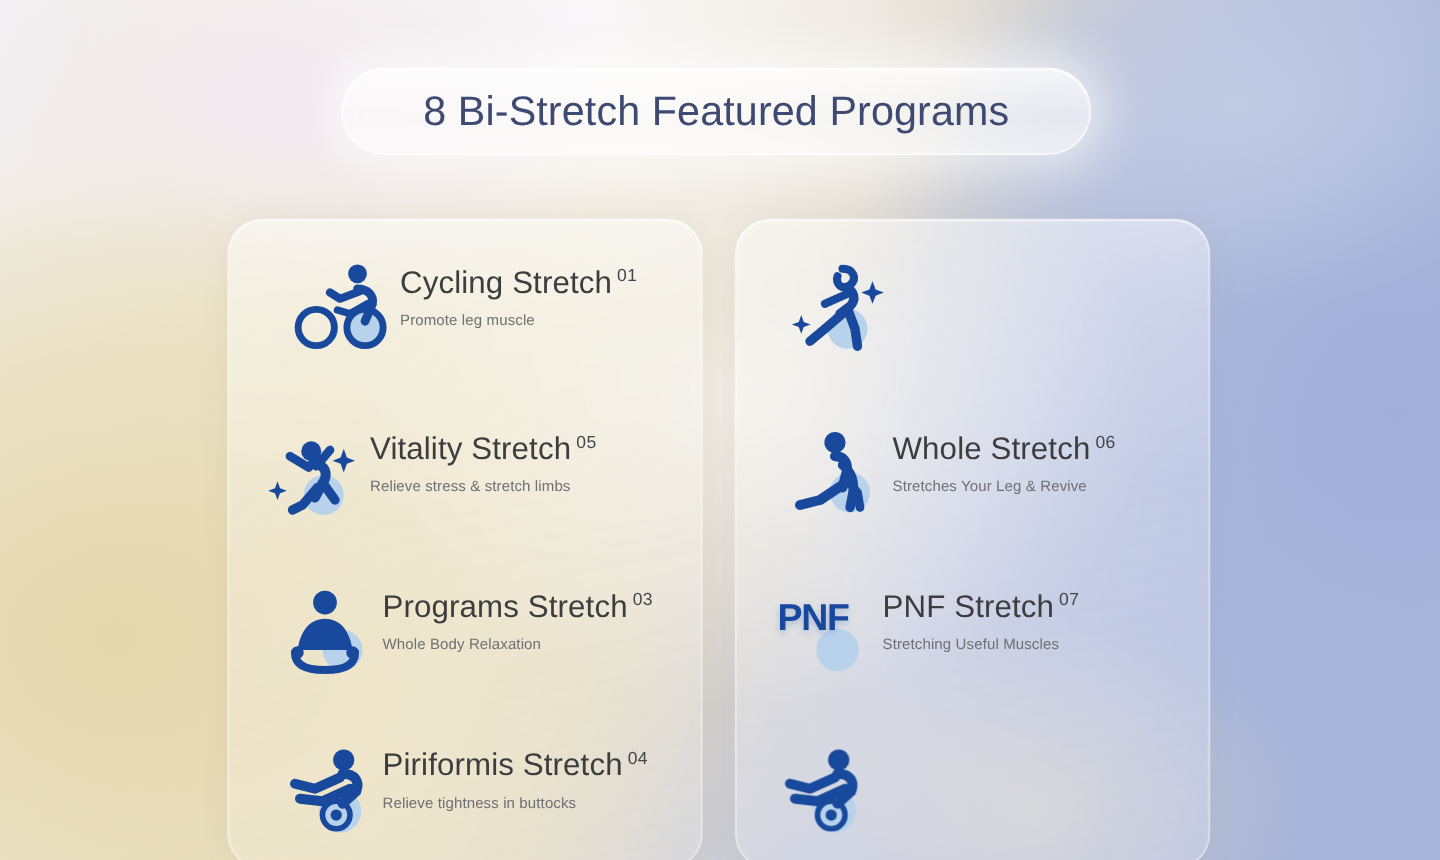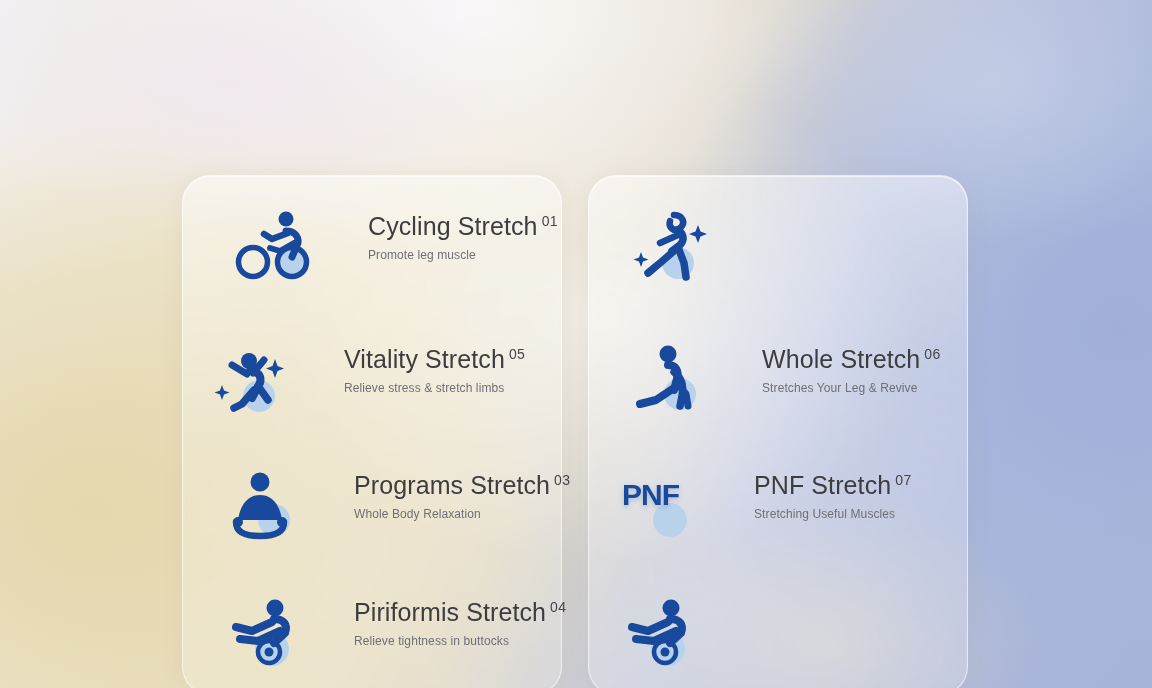--- a/index.html
+++ b/index.html
@@ -95,21 +95,20 @@
   }
   .card-left  { left:182px; }
   .card-right { left:588px; }
 
   
   .row {
     position:absolute;
     display:flex;
     align-items:flex-start;
     height:92px;
-    gap:48px;
   }
   .icon-box {
     position:relative;
     width:84px; height:84px;
     flex:0 0 84px;
     margin-top:2px;
   }
   .icon-box svg { position:absolute; inset:0; width:84px; height:84px; overflow:visible; }
 
   .row-text { padding-top:10px; }
@@ -156,20 +155,23 @@
 
   <div class="bg-layer bg-base"></div>
   <div class="bg-layer bg-blob-cream"></div>
   <div class="bg-layer bg-blob-white-top"></div>
   <div class="bg-layer bg-blob-blue"></div>
   <div class="bg-layer bg-blob-blue2"></div>
   <div class="bg-layer bg-blob-lilac"></div>
   <div class="bg-layer bg-blob-warm-right"></div>
   <div class="bg-layer bg-blob-white-mid"></div>
 
+  <div class="title-pill">
+    <div class="title-text">8 Bi-Stretch Featured Programs</div>
+  </div>
 
   <div class="card card-left"></div>
   <div class="card card-right"></div>
 
   <div class="row" style="left:236px; top:203px;">
     <div class="icon-box">
       <svg viewBox="0 0 84 84">
         <circle cx="56" cy="57" r="15" fill="#b9d2ec"></circle>
         <circle cx="17" cy="57" r="14.5" fill="none" stroke="#18499c" stroke-width="5.5"></circle>
         <circle cx="56" cy="57" r="14.5" fill="none" stroke="#18499c" stroke-width="5.5"></circle>

